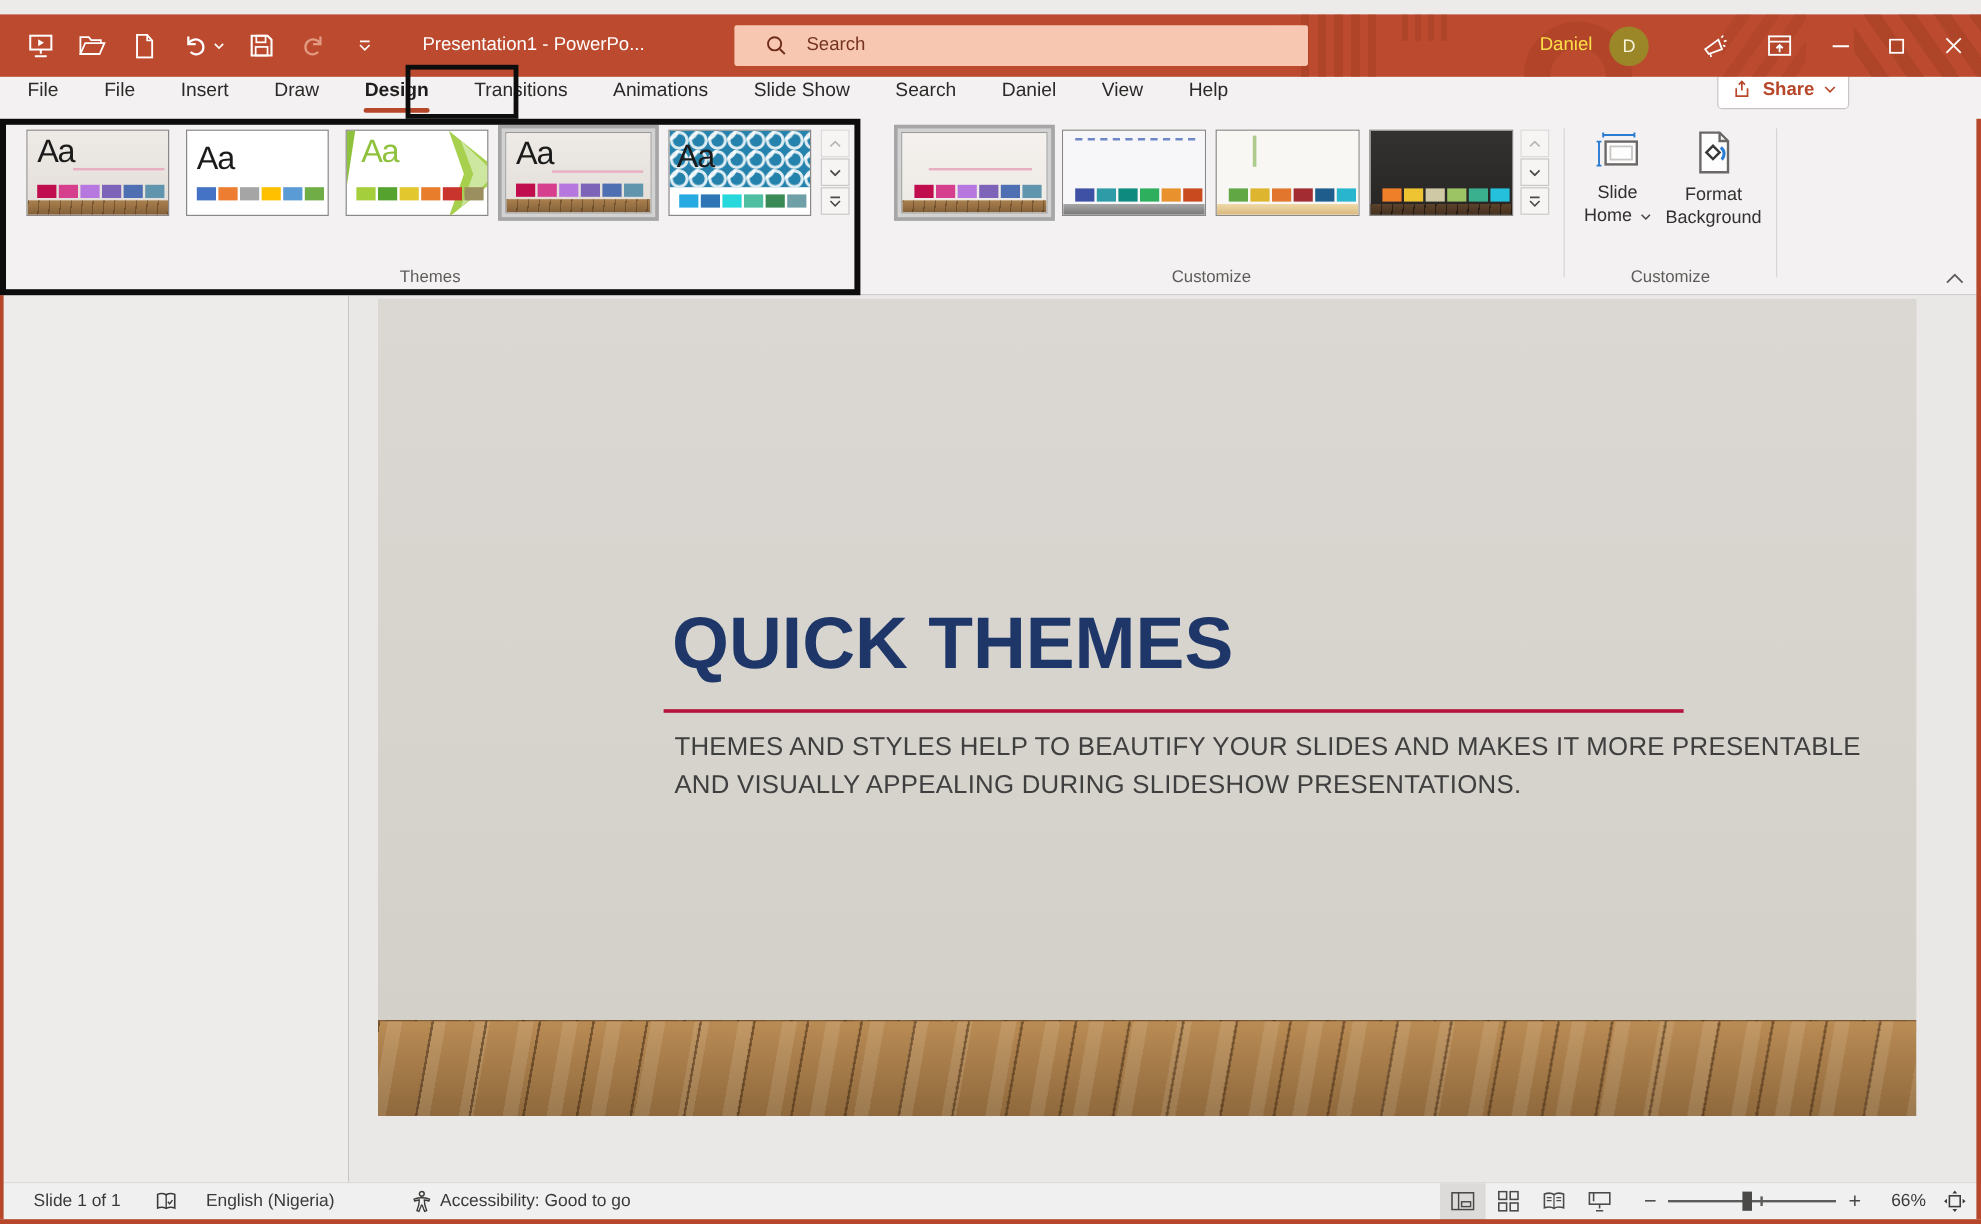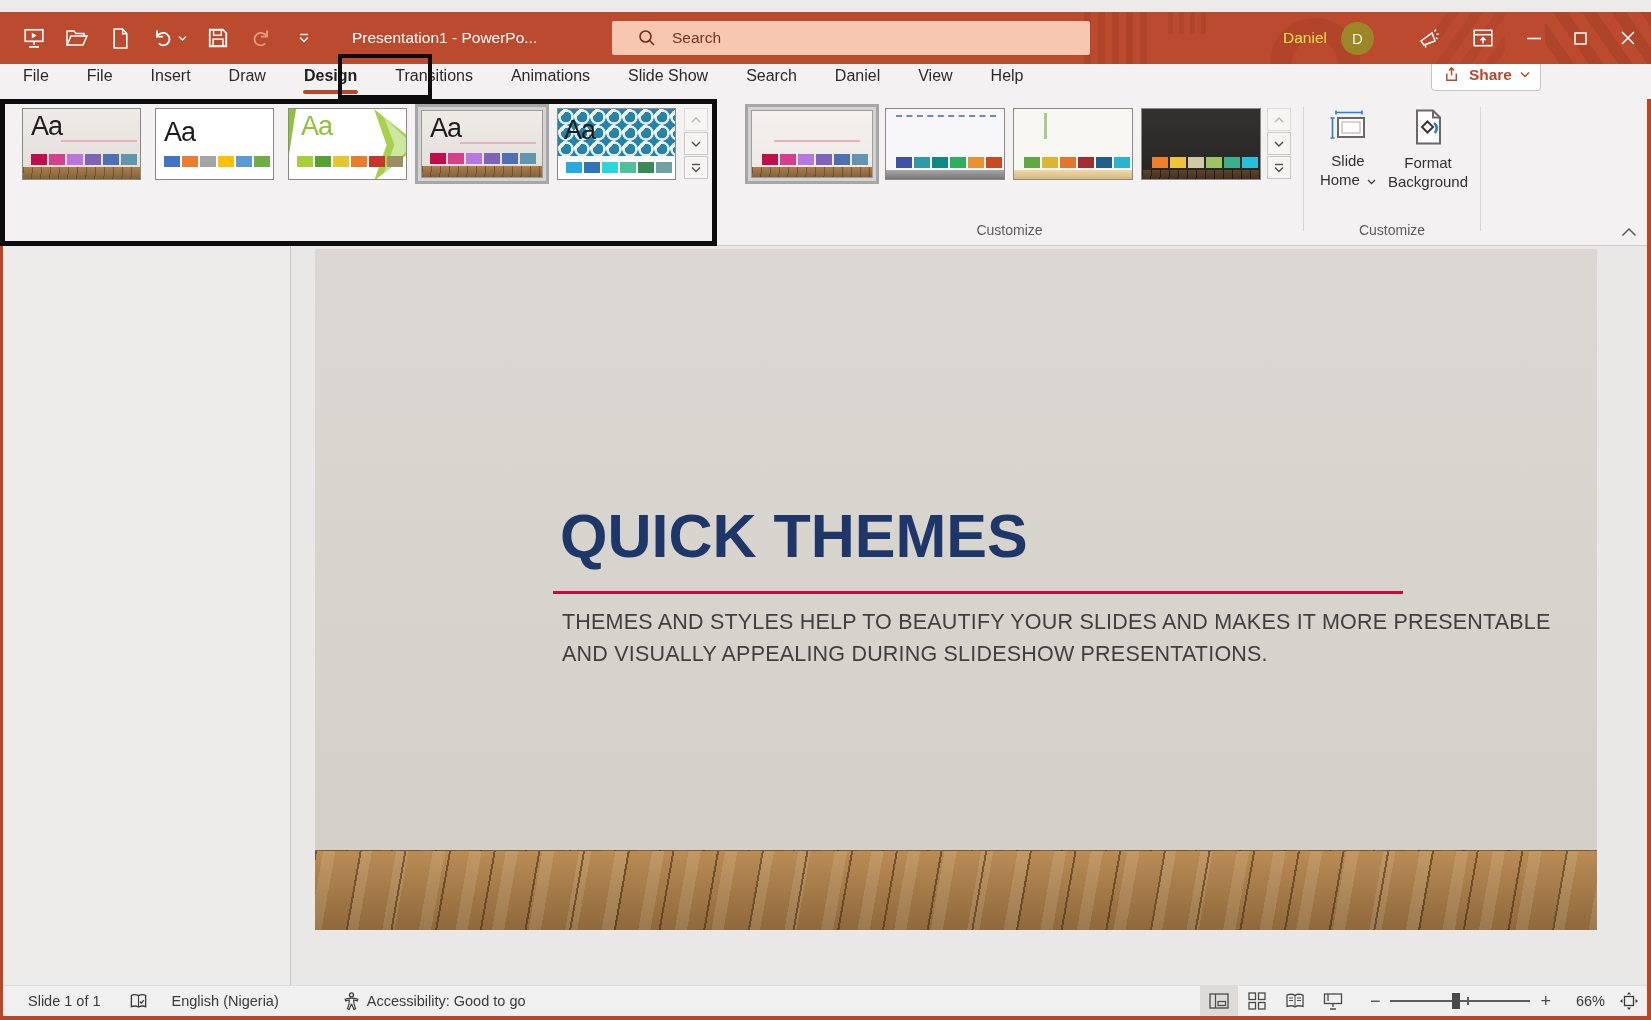--- a/index.html
+++ b/index.html
@@ -342,20 +342,21 @@
         </svg>
       </span>
     <span class="gal-btn">
         <svg width="10" height="10" viewBox="0 0 10 10">
           <path d="M1 1.5h8" stroke="currentColor" stroke-width="1.3"></path>
           <path d="M1 4.5l4 4 4-4" fill="none" stroke="currentColor" stroke-width="1.3"></path>
         </svg>
       </span>
   </div>
 
+  <div class="group-label" style="left:0;width:717px">Themes</div>
 
   <div class="sel-wrap" style="left:745px">
     <div class="tcard-in">
       <div class="wall" style="background:linear-gradient(#F4F1EE,#EDE9E4)"></div>
       <div class="pinkline" style="left:22px;top:29px;width:86px"></div>
       <div class="swatches" style="left:10px;bottom:12px">
           <i style="background: rgb(192, 13, 78);"></i>
           <i style="background: rgb(214, 63, 142);"></i>
           <i style="background: rgb(182, 120, 222);"></i>
           <i style="background: rgb(126, 100, 184);"></i>

